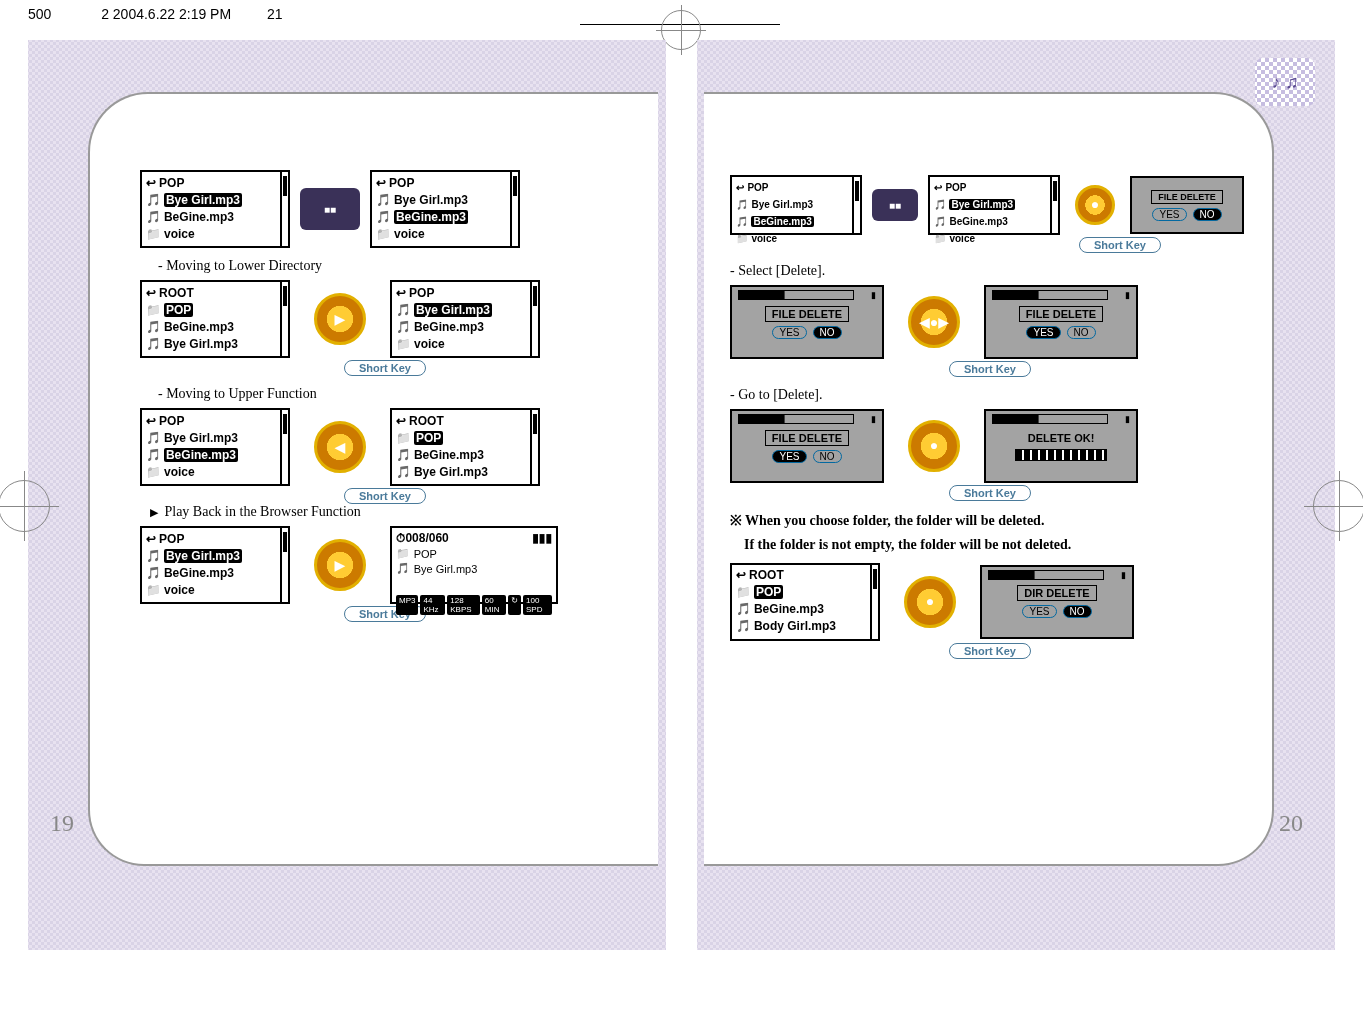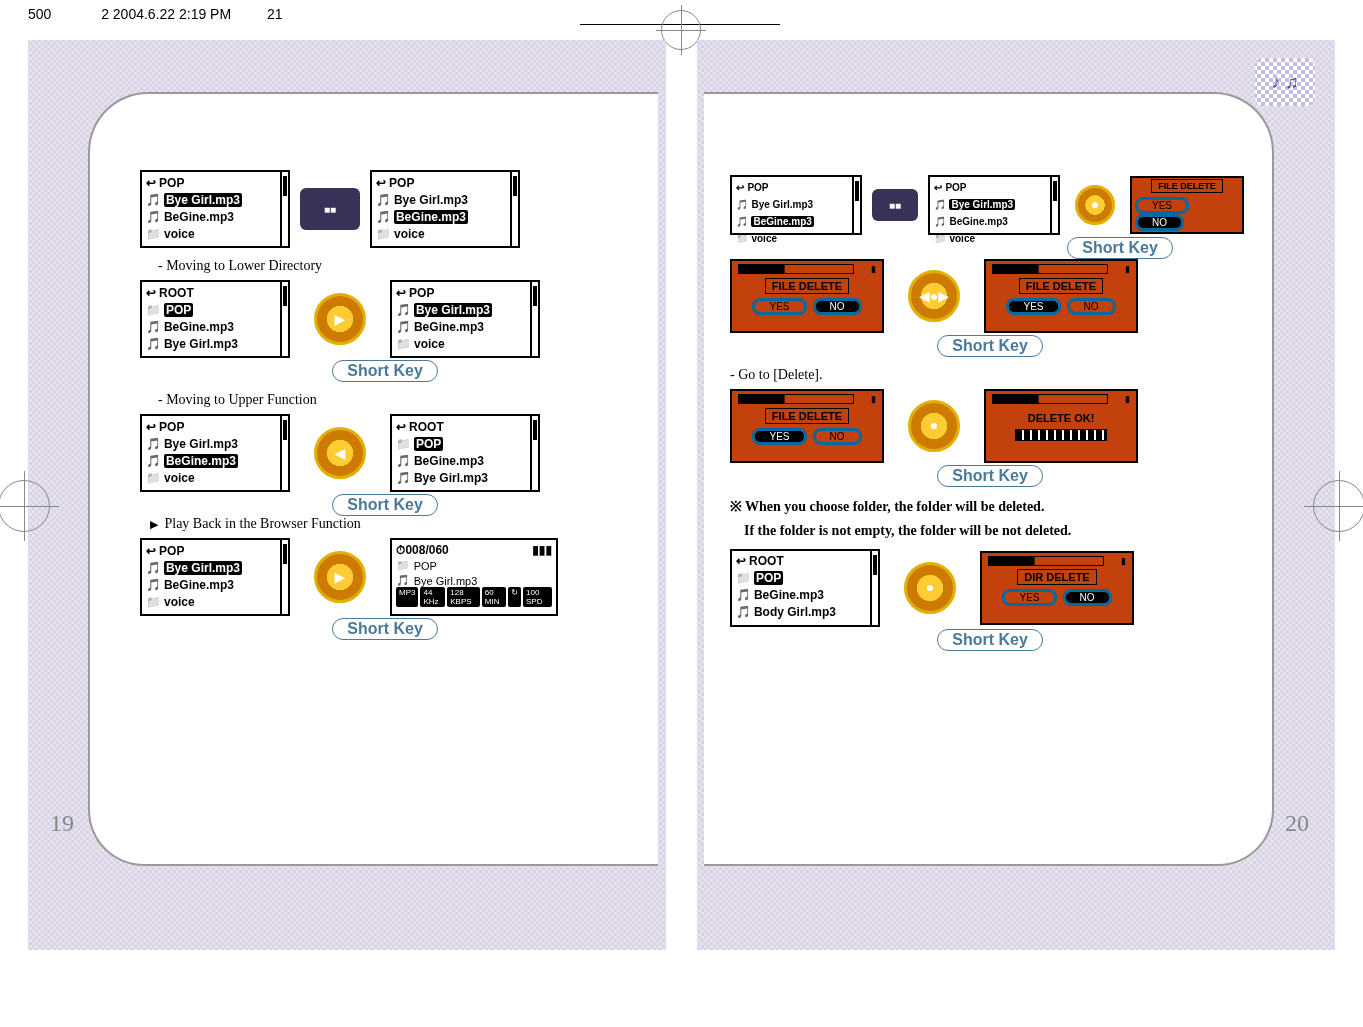--- a/index.html
+++ b/index.html
@@ -68,21 +68,21 @@
       repeating-conic-gradient(#c6bde0 0% 25%, #fff 0% 50%) 50% / 8px 8px;
     border-radius:8px;
     display:flex; align-items:center; justify-content:space-around;
     color:#5a4a90; font-size:18px; font-weight:bold;
   }
 
   .page-num-left, .page-num-right {
     position:absolute; font-size:24px; color:#888;
   }
   .page-num-left { bottom:190px; left:50px; }
-  .page-num-right{ bottom:190px; right:54px;margin-top:44px; }
+  .page-num-right{ bottom:190px; right:60px;margin-top:44px; }
 
   .content { position:absolute; font-size:14px; color:#000; }
   .caption { font-size:14px; margin:10px 0 6px 18px; }
   .head-caption { font-size:14px; margin:0 0 6px 10px; }
   .note { font-size:14px; line-height:1.7; margin:8px 0 6px 24px;font-weight:bold; }
 
   .row { display:flex; align-items:center; gap:10px; margin-bottom:4px; }
 
   .lcd {
     width:150px; height:78px;
@@ -114,51 +114,51 @@
     width:46px; height:46px; border-radius:50%;
     background:radial-gradient(circle,#ffcc33 0 40%, #cc7a00 41% 100%);
     border:3px solid #e2b000;
     display:flex; align-items:center; justify-content:center;
     color:#fff; font-size:14px;
   }
 
   .short-key {
     border:1px solid #4a7a9a; color:#4a7a9a;
     background:#fff; border-radius:12px;
-    padding:1px 14px; font-size:16px; font-weight:bold;
+    padding:1px 14px; font-size:11px; font-weight:bold;
     font-family:Arial,sans-serif; display:inline-block;
   }
   .sk-wrap { text-align:center; margin-top:-2px; }
 
   .arrow::before{ content:"▶"; font-size:11px; margin-right:6px;}
 
   .popup {
     width:150px; height:70px;
-    border:2px solid #000; background:#c2410c;
+    border:2px solid #000; background:#a3a3a3;
     font-family:Arial,sans-serif; font-size:11px;
     display:flex; flex-direction:column; align-items:center; justify-content:center;
     position:relative;
   }
   .popup .title { font-weight:bold; border:1px solid #000; padding:1px 6px; margin-bottom:4px;}
   .popup .btns span{
-    display:inline-block; border:3px solid #0369a1; border-radius:8px; padding:0 14px; margin:0 3px; font-size:10px;
+    display:inline-block; border:1px solid #0369a1; border-radius:8px; padding:0 6px; margin:0 3px; font-size:10px;
   }
   .popup .btns .on{ background:#000; color:#fff;}
   .popup .batt { position:absolute; top:3px; right:6px; font-size:9px;}
   .popup .bars { position:absolute; top:3px; left:6px; right:28px; height:8px;
     background:linear-gradient(#000,#000) left/40% 100% no-repeat; border:1px solid #000;}
 
   .progress-lcd {
     width:168px; height:78px; border:2px solid #000; background:#fff;
     font-family:Arial,sans-serif; font-size:12px; padding:3px 4px;
     box-sizing:border-box; position:relative;
   }
   .progress-lcd .tr{ display:flex; justify-content:space-between; font-weight:bold;}
   .progress-lcd .row2{ font-size:11px; display:flex; align-items:center; gap:4px; margin-top:2px;}
-  .progress-lcd .tags{ display:flex; gap:2px; margin-top:0;}
+  .progress-lcd .tags{ display:flex; gap:2px; margin-top:20px;}
   .progress-lcd .tags span{ background:#000; color:#fff; font-size:8px; padding:1px 3px; border-radius:2px;}
 
   .left-stack { left:140px; top:170px; width:490px;}
   .right-stack{ left:730px; top:175px; width:520px;}
 
   .cross-left, .cross-right {
     position:absolute; top:480px; width:50px; height:50px;
     border:1px solid #888; border-radius:50%;
   }
   .cross-left{ left:-2px;}
@@ -370,20 +370,21 @@
     <div class="ctrl" style="width:50px;height:50px">
         <div class="wheel" style="width:34px;height:34px">●</div>
       </div>
     <div class="popup" style="width:110px;height:54px">
       <div class="title" style="font-size:9px">FILE DELETE</div>
       <div class="btns"><span>YES</span><span class="on">NO</span></div>
     </div>
   </div>
   <div class="sk-wrap" style="margin-left:260px"><span class="short-key">Short Key</span></div>
 
+  <div class="caption" style="margin-left:0">- Select [Delete].</div>
 
   <div class="row">
     <div class="popup">
       <div class="bars"></div>
         <div class="batt">▮</div>
       <div class="title">FILE DELETE</div>
       <div class="btns"><span>YES</span><span class="on">NO</span></div>
     </div>
     <div class="ctrl">
         <div class="wheel">◀●▶</div>

